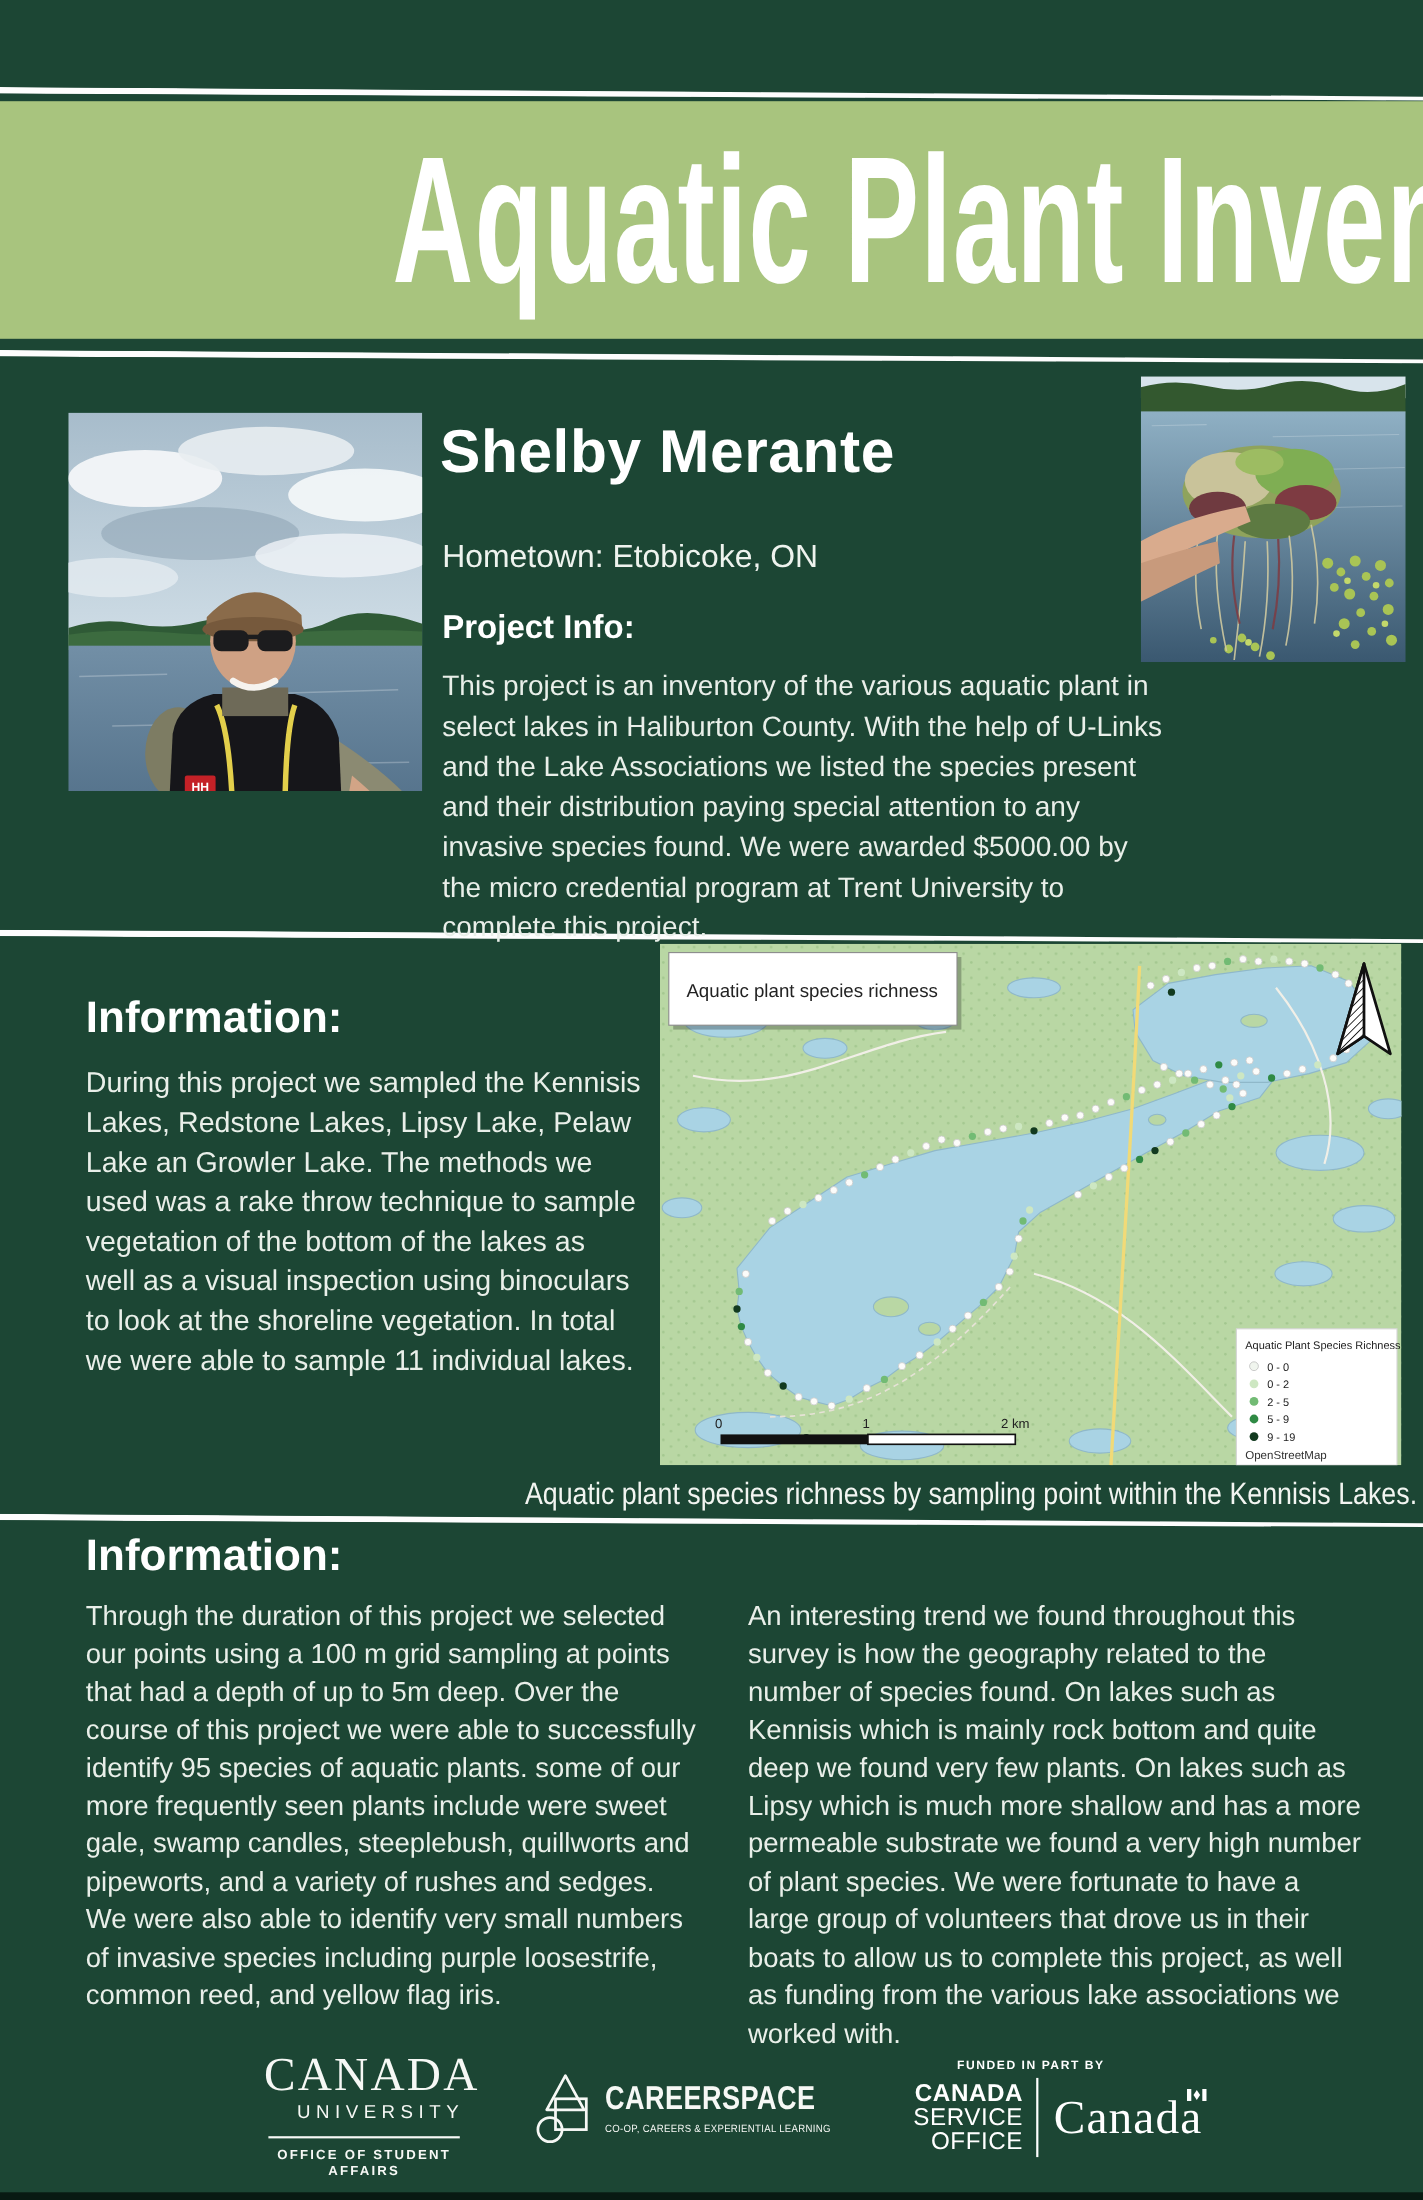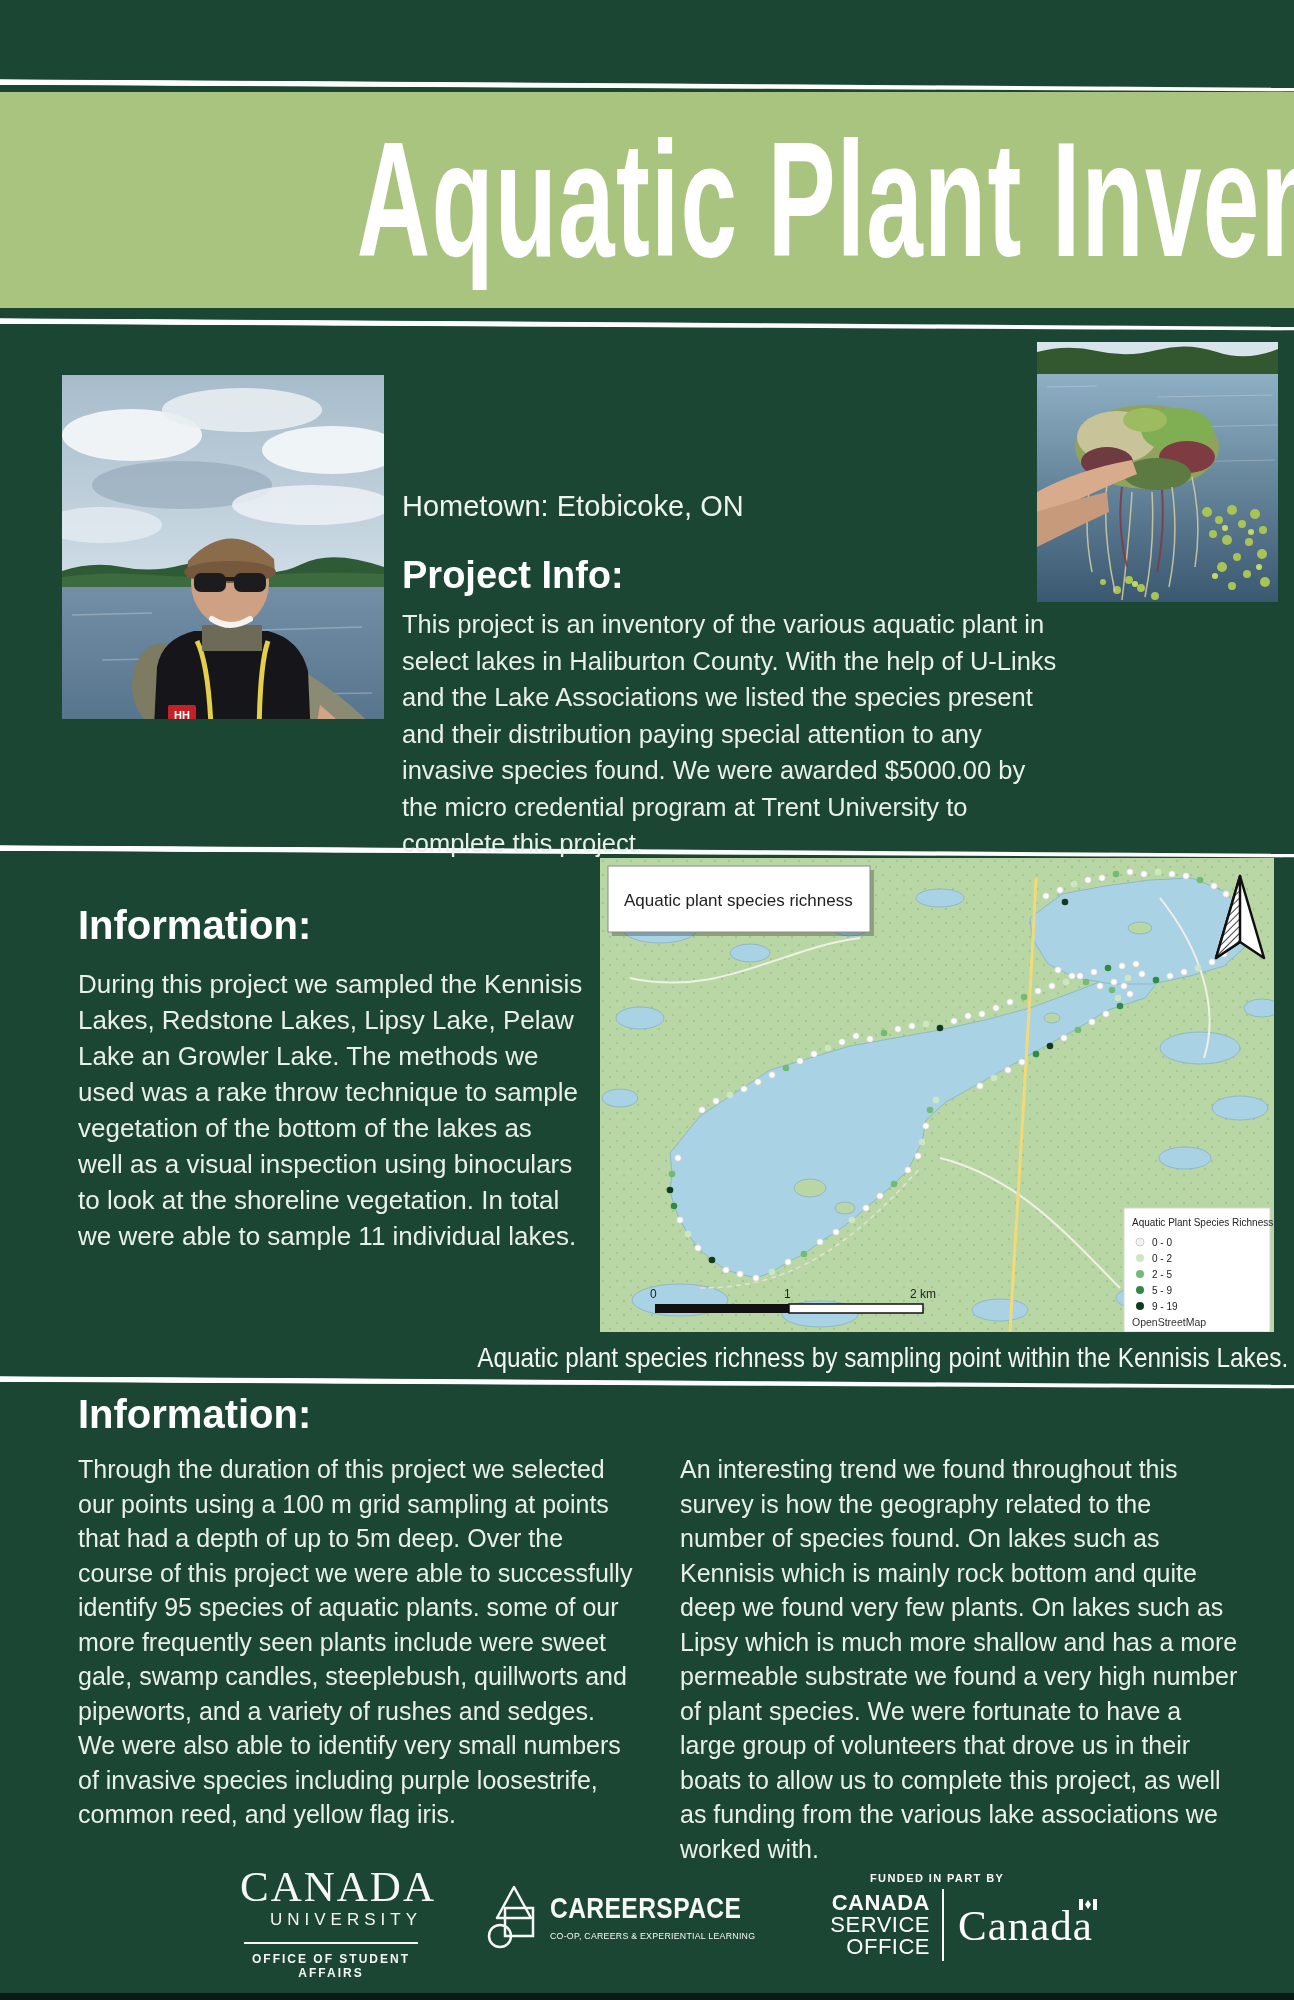--- a/index.html
+++ b/index.html
@@ -17,21 +17,21 @@
   }
   
   .banner{position:absolute;left:0;top:92px;width:1294px;height:216px;}
   .banner-title-wrap{position:absolute;left:0;right:0;top:8px;text-align:center;}
   .banner-title{
     display:inline-block;font-size:164px;line-height:200px;font-weight:700;color:#ffffff;
     transform:scaleX(.62);transform-origin:50% 50%;white-space:nowrap;letter-spacing:2px;
   }
   .name{position:absolute;left:400px;top:378px;font-size:55px;font-weight:700;color:#ffffff;letter-spacing:.5px;}
   .hometown{position:absolute;left:402px;top:490px;font-size:29px;font-weight:400;color:#eef3ee;}
-  .proj-head{position:absolute;left:402px;top:554px;font-size:38px;font-weight:700;color:#ffffff;}
+  .proj-head{position:absolute;left:402px;top:554px;font-size:30px;font-weight:700;color:#ffffff;}
   .proj-text{position:absolute;left:402px;top:606px;width:662px;font-size:25.5px;line-height:36.5px;color:#e9efe9;}
   .info-head{font-size:40px;font-weight:700;color:#ffffff;}
   .body-text{font-size:26px;line-height:36px;color:#e9efe9;}
   .caption-wrap{position:absolute;right:6px;top:1342px;text-align:right;white-space:nowrap;}
   .caption{display:inline-block;font-size:28px;color:#f2f5f1;transform:scaleX(.87);transform-origin:100% 50%;}
   .photo{position:absolute;overflow:hidden;}
   .map-box{position:absolute;left:600px;top:858px;width:674px;height:474px;border-radius:25px;}
   
   .trent{position:absolute;left:240px;top:1864px;width:182px;color:#f6f8f5;}
   .trent-row{display:flex;align-items:flex-start;}
@@ -186,20 +186,21 @@
         <g stroke="#7e3b42" stroke-width="2" fill="none" opacity=".85">
           <path d="M85,145 Q80,185 90,225"></path>
             <path d="M125,148 Q128,190 120,230"></path>
         </g>
       </g>
       <path d="M0,150 Q40,128 95,118 L100,132 Q55,150 0,178 Z" fill="#d9ab8d"></path>
       <path d="M0,170 Q35,158 70,150 L72,170 Q40,185 0,205 Z" fill="#c89a7c"></path>
     </svg>
   </div>
 
+  <div class="name">Shelby Merante</div>
   <div class="hometown">Hometown: Etobicoke, ON</div>
   <div class="proj-head">Project Info:</div>
   <div class="proj-text">This project is an inventory of the various aquatic plant in select lakes in Haliburton County. With the help of U-Links and the Lake Associations we listed the species present and their distribution paying special attention to any invasive species found. We were awarded $5000.00 by the micro credential program at Trent University to complete this project.</div>
 
   <div class="abs info-head" style="left:78px;top:903px;">Information:</div>
   <div class="abs body-text" style="left:78px;top:966px;width:505px;">During this project we sampled the Kennisis Lakes, Redstone Lakes, Lipsy Lake, Pelaw Lake an Growler Lake.  The methods we used was a rake throw technique to sample vegetation of the bottom of the lakes as well as a visual inspection using binoculars to look at the shoreline vegetation. In total we were able to sample 11 individual lakes.</div>
 
   <div class="map-box">
     <svg width="674" height="474" viewBox="0 0 674 474" xmlns="http://www.w3.org/2000/svg" font-family="Liberation Sans, sans-serif">
       <defs>

